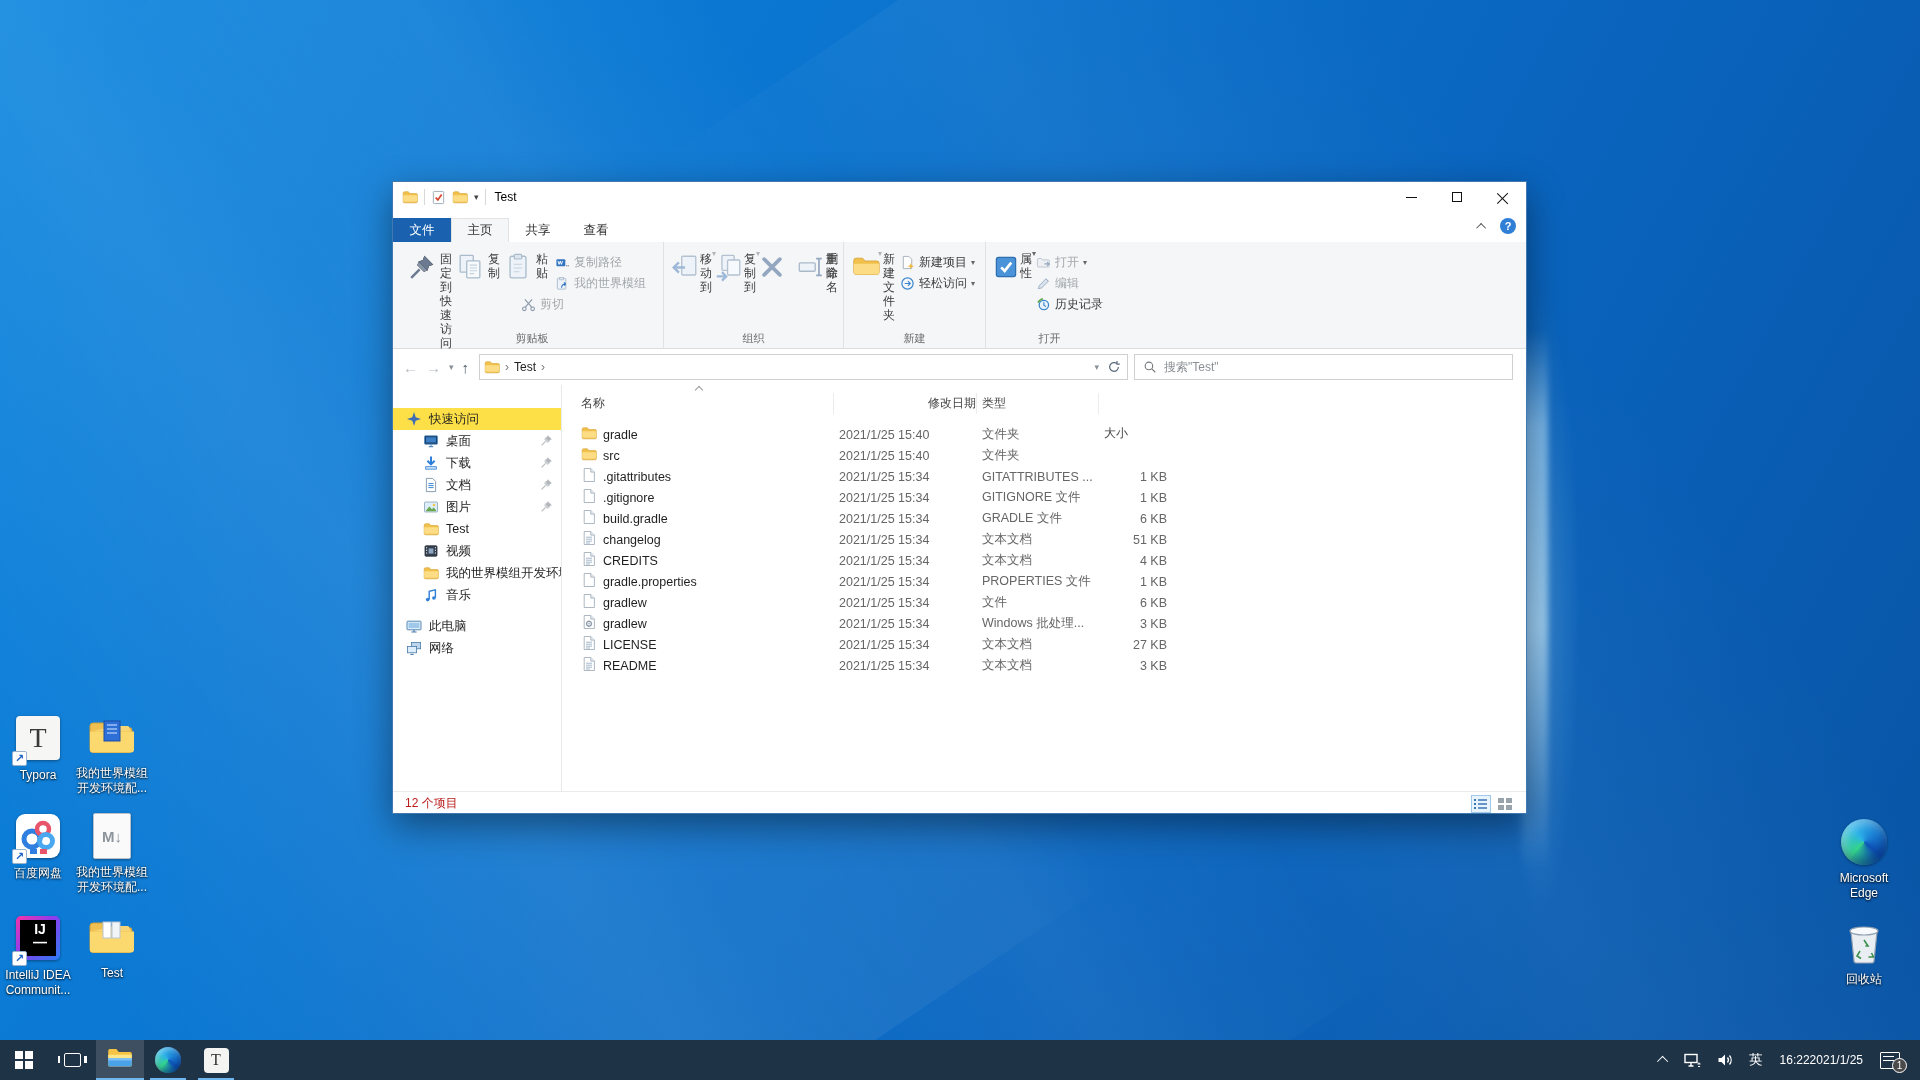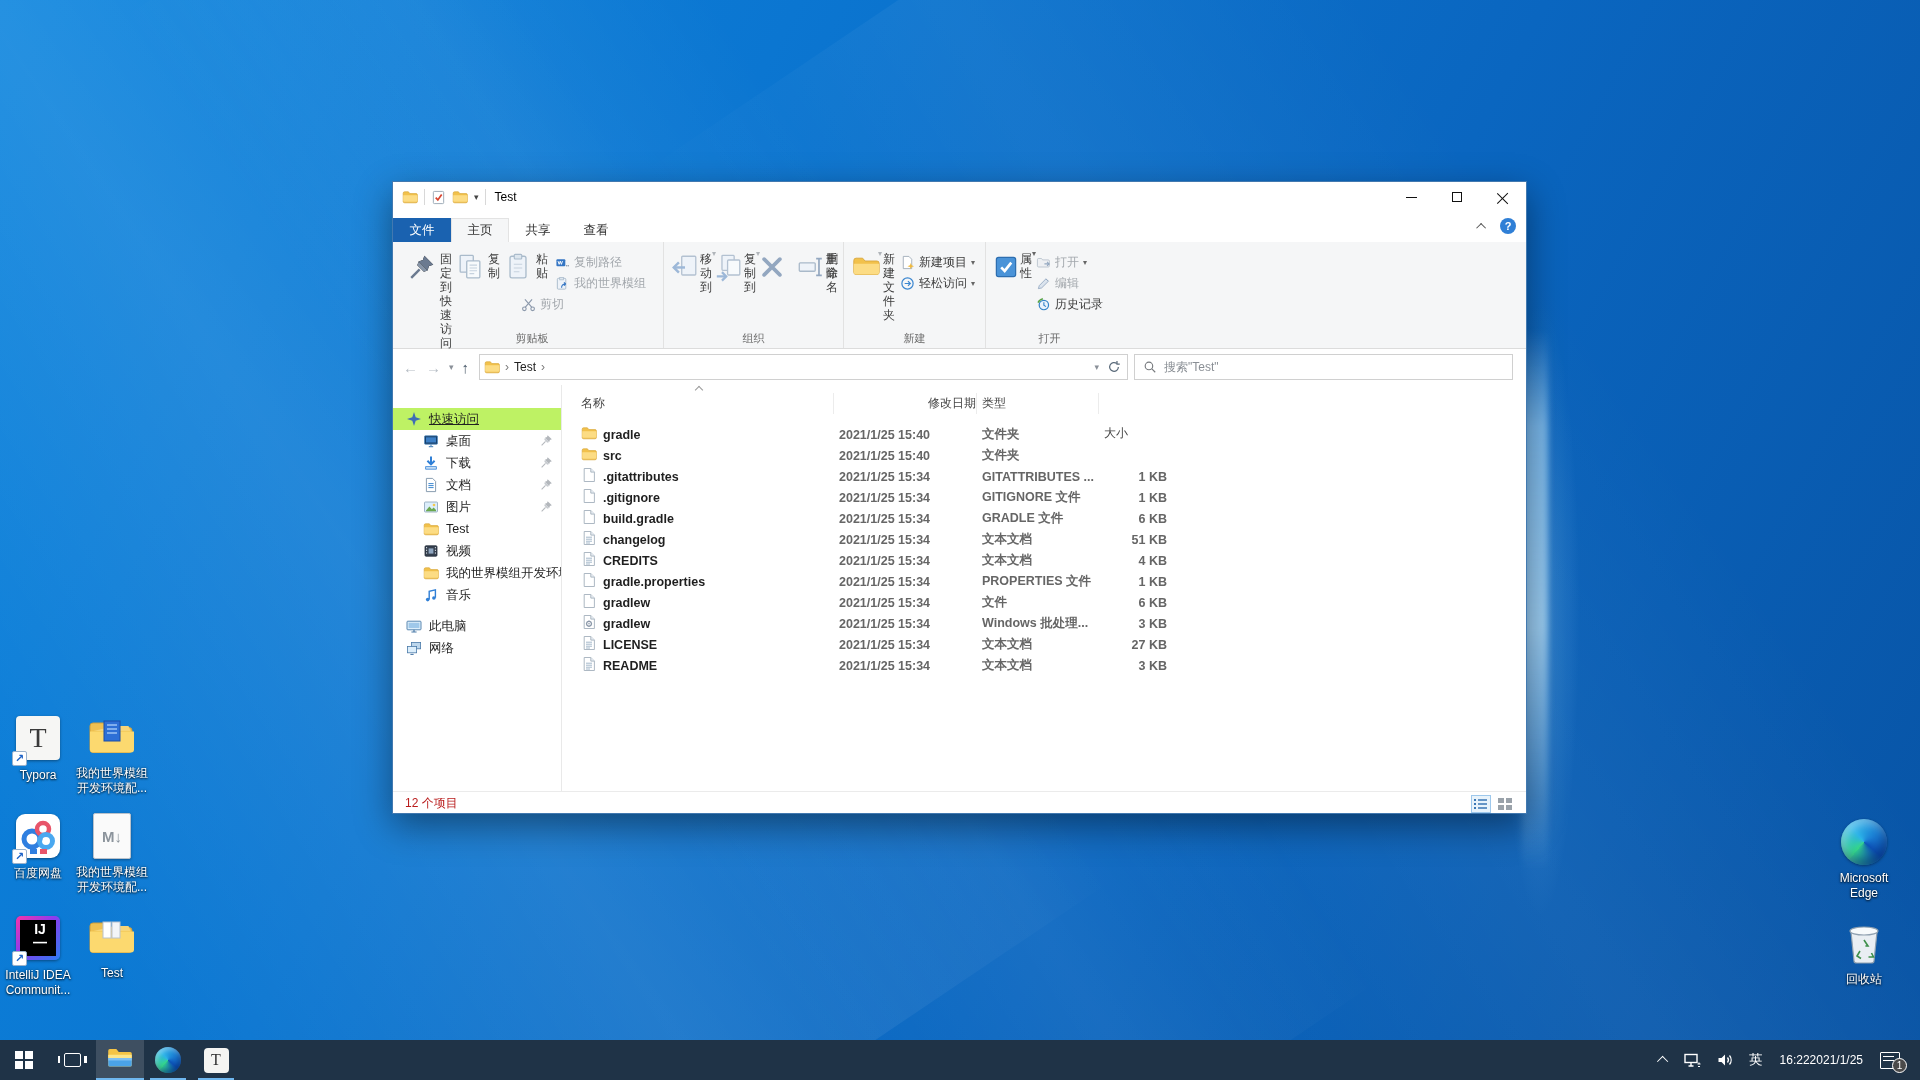--- a/index.html
+++ b/index.html
@@ -79,37 +79,37 @@
   .addrbox .chev { color:#7a7a7a; font-size:12px; }
   .addr-tools { display:flex; align-items:center; gap:8px; padding-right:2px; }
   .addr-tools .vsm { font-size:9px; color:#8a9098; }
   .searchbox { flex:1; height:26px; border:1px solid #d0d0d0; display:flex; align-items:center; padding:0 8px; gap:7px; }
   .searchbox .ph { color:#8a8f95; font-size:12px; }
 
   .mainarea { display:flex; height:406px; }
   .sidebar { width:169px; border-right:1px solid #e9e9e9; padding-top:23px; overflow:hidden; }
   .srow { position:relative; height:22px; display:flex; align-items:center; padding-left:30px; gap:7px; white-space:nowrap; }
   .srow.root { padding-left:13px; }
-  .srow.selected { background:#bef264;text-decoration:underline; }
+  .srow.selected { background:#fde047; }
   .srow .sico { width:16px; height:16px; flex:0 0 16px; }
   .srow .sico svg { width:16px; height:16px; display:block; }
   .srow .slabel { font-size:12.5px; color:#1f1f1f; }
   .srow .spin { position:absolute; right:8px; top:4px; width:13px; height:13px; }
   .srow .spin svg { width:13px; height:13px; opacity:.75; }
   .sgap { height:9px; }
 
   .filepane { flex:1; position:relative; }
   .fl-header { position:absolute; top:8px; left:14px; right:10px; height:22px; display:flex; color:#454545; font-size:12px; border-bottom:1px solid #fff; }
   .fl-header .hc { display:flex; align-items:center; padding-left:5px; border-right:1px solid #ececec; position:relative; }
   .hc.c-name { width:258px; }
   .hc.c-date { width:143px;justify-content:flex-end; }
   .hc.c-type { width:122px; }
   .hc.c-size { width:82px; justify-content:flex-start;margin-top:40px; }
   .sort-chev { position:absolute; left:120px; top:-6px; width:6px; height:6px; border-left:1.4px solid #9a9a9a; border-top:1.4px solid #9a9a9a; transform:rotate(45deg); }
-  .fl-rows { position:absolute; top:39px; left:14px; right:10px;font-weight:bold; }
+  .fl-rows { position:absolute; top:39px; left:14px; right:10px; }
   .frow { height:21px; display:flex; align-items:center; font-size:12.5px; }
   .frow .cell { padding-left:5px; overflow:hidden; white-space:nowrap; }
   .frow .c1 { width:258px; display:flex; align-items:center; gap:6px; color:#1f1f1f; }
   .frow .c1 svg { width:16px; height:16px; flex:0 0 16px; }
   .frow .c2 { width:143px; color:#666; }
   .frow .c3 { width:122px; color:#666; }
   .frow .c4 { width:82px; color:#666; text-align:right; padding-right:14px; }
 
   .statusbar { height:24px; border-top:1px solid #ebebeb; display:flex; align-items:center; padding:0 12px; font-size:12px; color:#b91c1c; }
   .statusbar .views { margin-left:auto; display:flex; gap:6px; }

